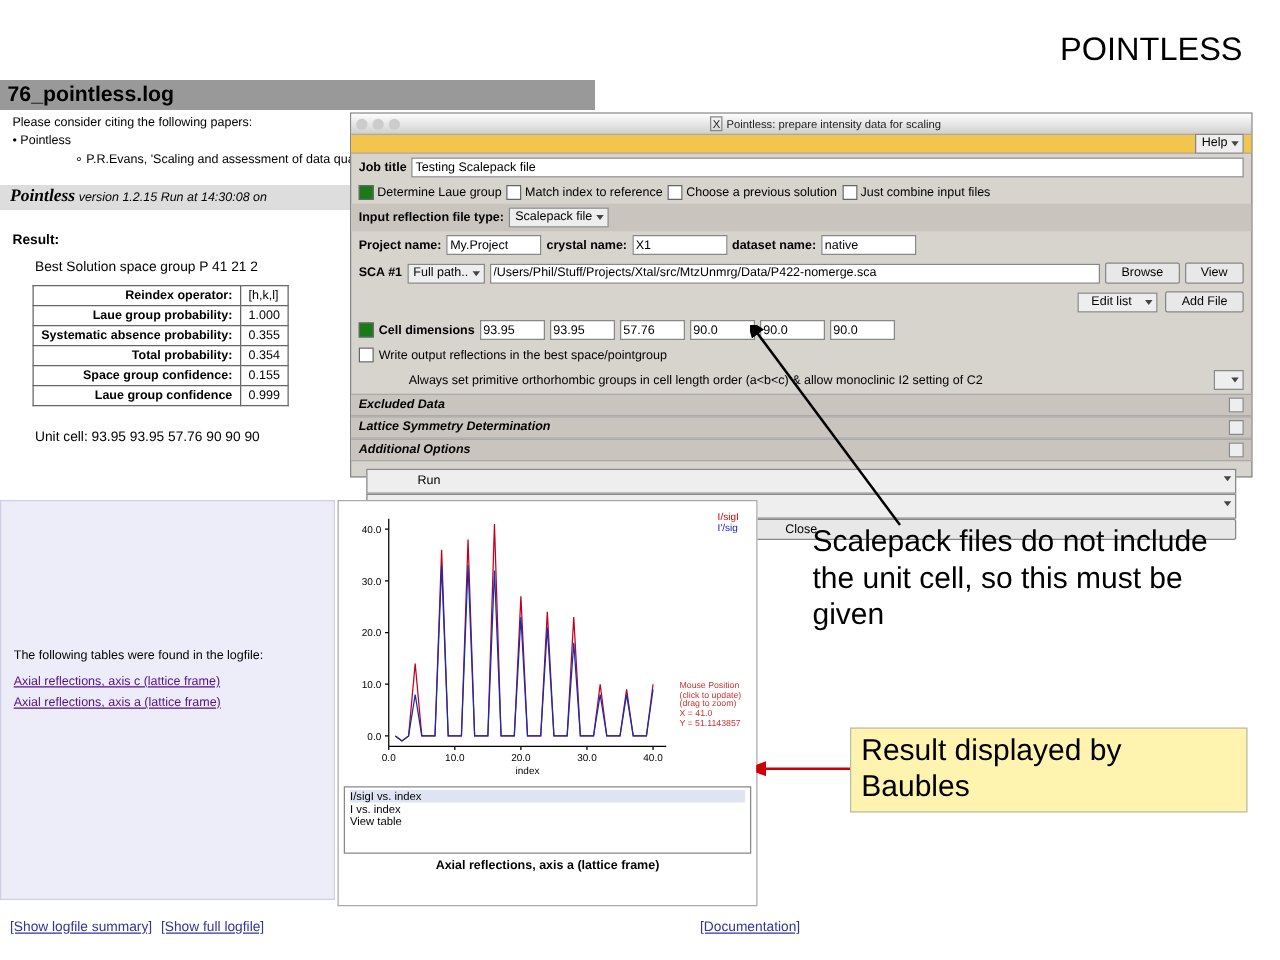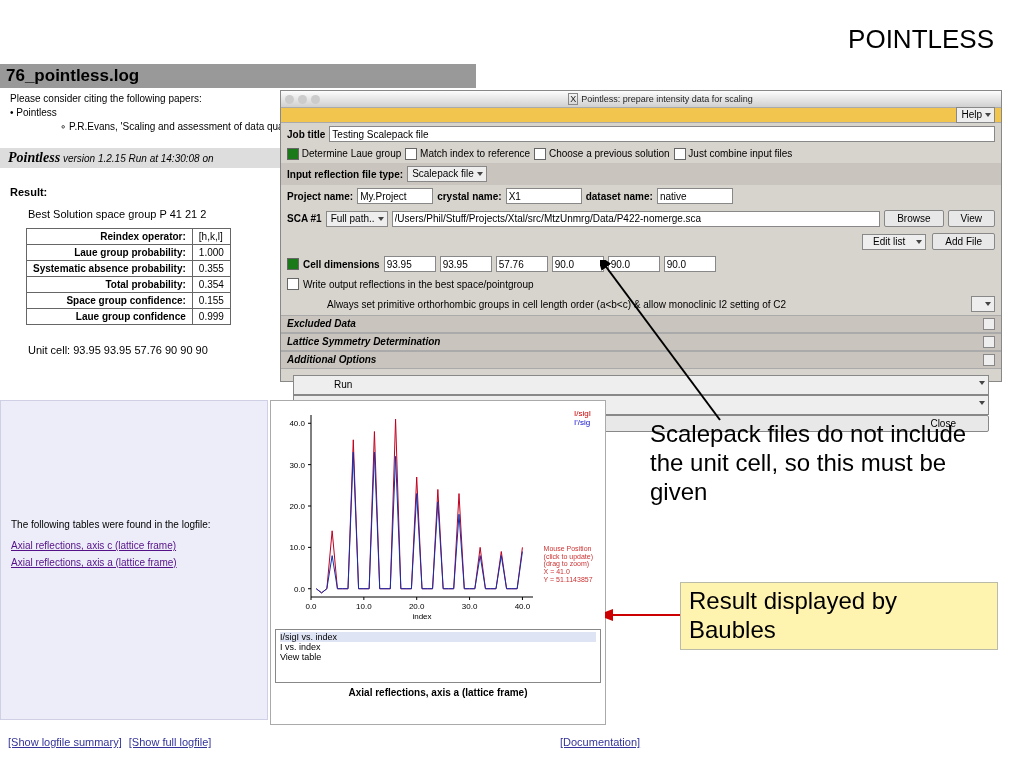--- a/index.html
+++ b/index.html
@@ -30,21 +30,21 @@
   .tb-title { margin:0 auto; font-size:9px; color:#222; }
   .dialog .orange { height:14px; background:#f2c54f; border-top:1px solid #aaa; border-bottom:1px solid #aaa; display:flex; justify-content:flex-end; align-items:center; padding:0 6px; }
   .dialog .row { display:flex; align-items:center; gap:4px; padding:3px 6px; border-bottom:0; }
   .dialog label { font-weight:bold; }
   .dialog input[type="text"] { font-size:10px; padding:0 2px; height:14px; border:1px solid #888; background:#fff; }
   .chk { display:inline-block; width:10px; height:10px; border:1px solid #666; background:#fff; vertical-align:middle; }
   .chk.on { background:#1a7a1a; }
   .grow { flex:1; }
   .sel { display:inline-block; background:#eee; border:1px solid #888; padding:0 12px 0 4px; height:14px; line-height:14px; position:relative; }
   .sel::after { content:""; position:absolute; right:3px; top:5px; width:0; height:0; border-left:3px solid transparent; border-right:3px solid transparent; border-top:4px solid #444; }
-  .btn { display:inline-block; background:#e8e8e8; border:1px solid #888; border-radius:2px; padding:2px 12px; font-size:10px; text-align:right; }
+  .btn { display:inline-block; background:#e8e8e8; border:1px solid #888; border-radius:2px; padding:2px 12px; font-size:10px; text-align:center; }
   .btn.wide { padding:2px 32px; }
   .sectionhdr { background:#c9c5be; font-style:italic; font-weight:bold; padding:2px 6px; border-top:1px solid #aaa; border-bottom:1px solid #aaa; display:flex; justify-content:space-between; }
   .sectionhdr .box { width:10px; height:10px; border:1px solid #888; background:#eee; }
   .bottom-btns { display:flex; justify-content:space-around; padding:6px 12px;flex-direction:column; }
 
   
   .baub-left { position:absolute; top:400px; left:0; width:268px; height:320px; background:#ecedf9; border:1px solid #cfd0e6; font-size:10px; padding:8px 10px; box-sizing:border-box; }
   .baub-left a { color:#518; text-decoration:underline; display:block; margin:6px 0; }
 
   

